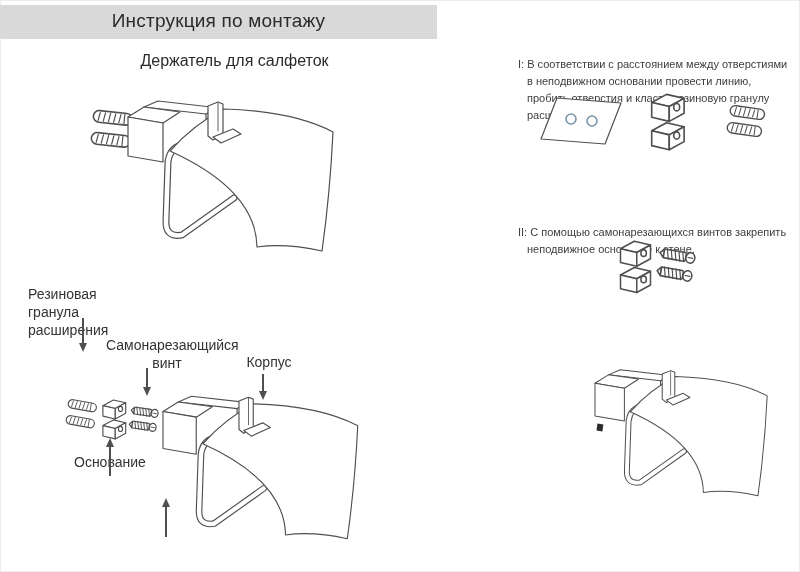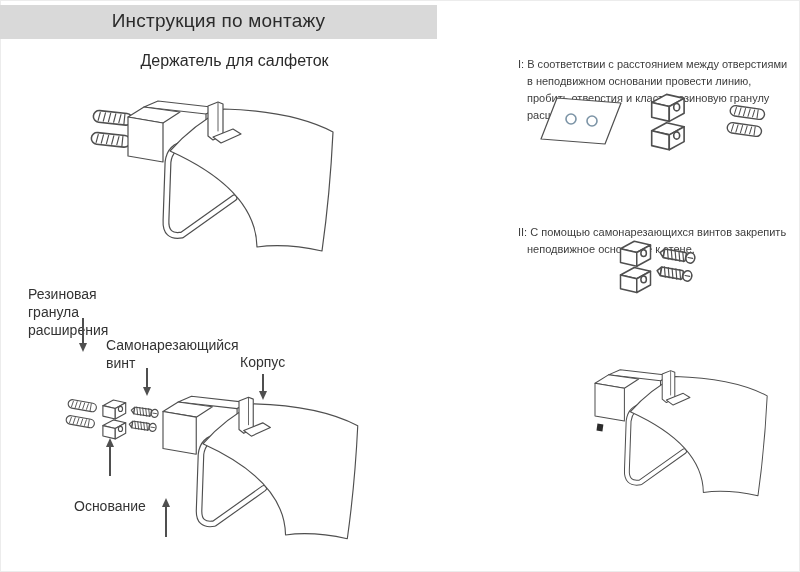--- a/index.html
+++ b/index.html
@@ -14,21 +14,21 @@
   #page{position:relative;width:800px;height:572px;background:#fff;overflow:hidden;
         box-shadow:inset 0 0 0 1px #ececec;padding-left:32px;}
   .band{position:absolute;left:0;top:5px;width:437px;height:34px;background:var(--band);}
   .title{position:absolute;left:0;top:10px;width:437px;text-align:center;
          font-size:19px;color:var(--ink);letter-spacing:.2px;}
   .subtitle{position:absolute;left:16px;top:52px;width:437px;text-align:center;
             font-size:16px;color:var(--ink);}
   .step{position:absolute;left:518px;width:272px;font-size:11px;line-height:1.55;
         color:var(--step-text);padding-left:9px;text-indent:-9px;margin-top:44px;}
   .plabel{position:absolute;font-size:14px;line-height:1.3;color:#333;}
-  .center{text-align:left;}
+  .center{text-align:center;}
   .arr{position:absolute;width:2px;background:var(--line);}
   .arr::after{content:"";position:absolute;left:50%;transform:translateX(-50%);
               width:0;height:0;border-left:4.5px solid transparent;border-right:4.5px solid transparent;}
   .arr.down::after{bottom:-8px;border-top:9px solid var(--line);}
   .arr.up::after{top:-8px;border-bottom:9px solid var(--line);}
   svg{position:absolute;overflow:visible;}
   .ln{fill:#fff;stroke:var(--line);stroke-width:1.2;stroke-linejoin:round;}
   .ln2{fill:none;stroke:var(--line);stroke-width:0.9;stroke-linecap:round;}
   .hole{fill:#fff;stroke:var(--hole);stroke-width:1.6;}
   .tube-o{fill:none;stroke:var(--line);stroke-width:7;stroke-linecap:round;stroke-linejoin:round;}
@@ -111,21 +111,21 @@
 
   <div class="plabel" style="left:28px;top:285px;width:112px">Резиновая гранула расширения</div>
   <div class="arr down" style="left:82px;top:318px;height:26px"></div>
 
   <div class="plabel center" style="left:106px;top:336px;width:122px">Самонарезающийся винт</div>
   <div class="arr down" style="left:146px;top:368px;height:20px"></div>
 
   <div class="plabel center" style="left:240px;top:353px;width:58px">Корпус</div>
   <div class="arr down" style="left:262px;top:374px;height:18px"></div>
 
-  <div class="plabel" style="left:74px;top:497px;width:80px">Основание</div>
+  <div class="plabel" style="left:74px;top:453px;width:80px">Основание</div>
   <div class="arr up" style="left:109px;top:446px;height:30px"></div>
 
   <div class="arr up" style="left:165px;top:506px;height:31px"></div>
 
   <div class="step" style="top:12px">I: В соответствии с расстоянием между отверстиями в неподвижном основании провести линию, пробить отверстия и класть резиновую гранулу расширения.</div>
   <svg style="left:535px;top:88px" width="250" height="75" viewBox="0 0 250 75">
     <use href="#d-plate" transform="translate(6,10)"></use>
     <use href="#d-base" transform="translate(114,5) scale(1.35)"></use>
     <use href="#d-dowel" transform="translate(196,17) rotate(8) scale(1.15)"></use>
     <use href="#d-dowel" transform="translate(193,34) rotate(8) scale(1.15)"></use>

